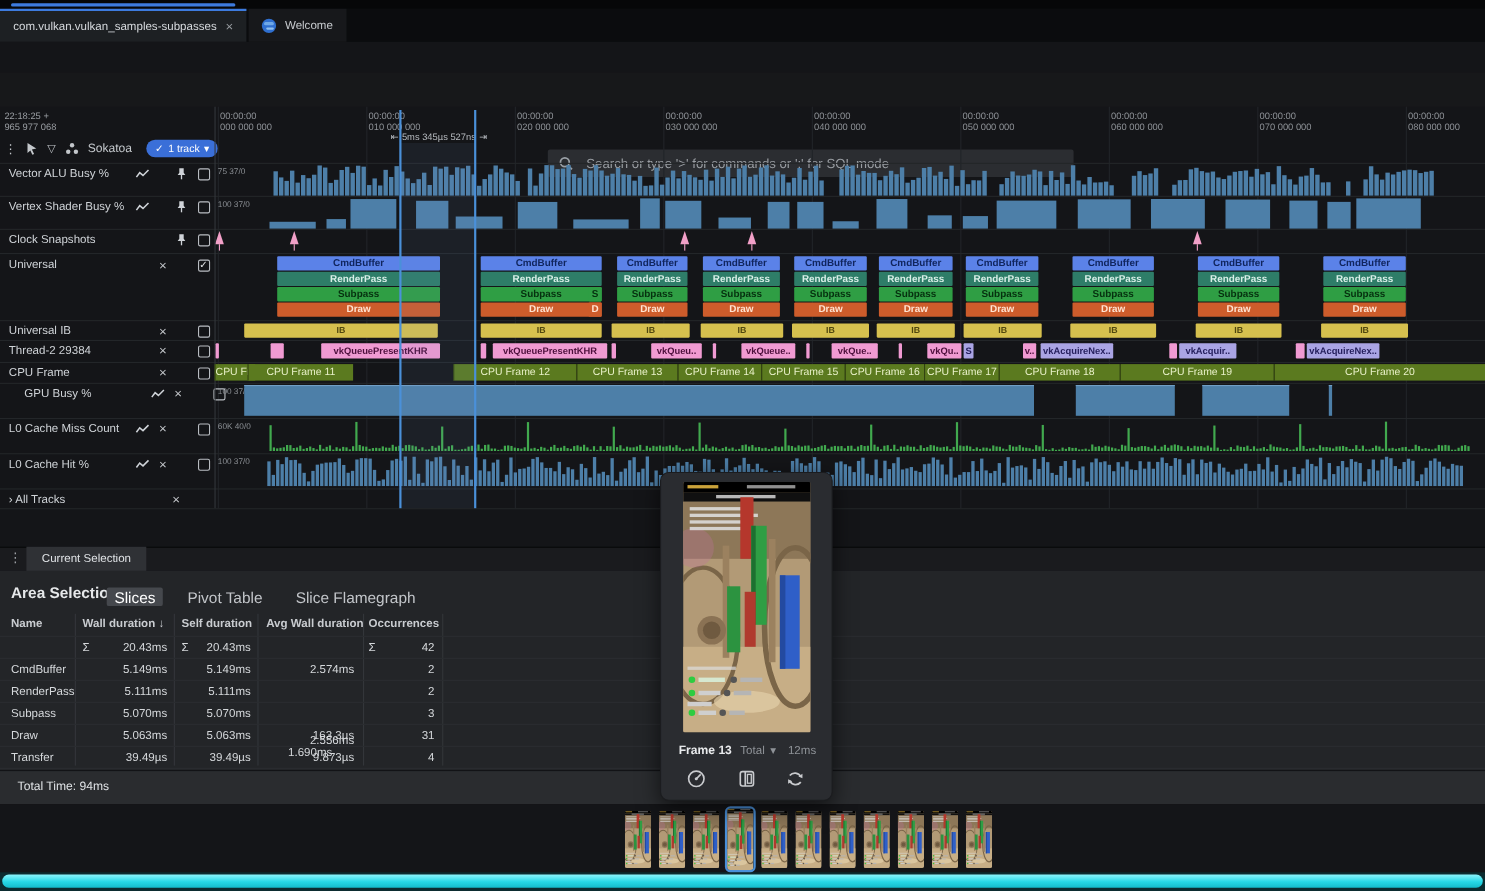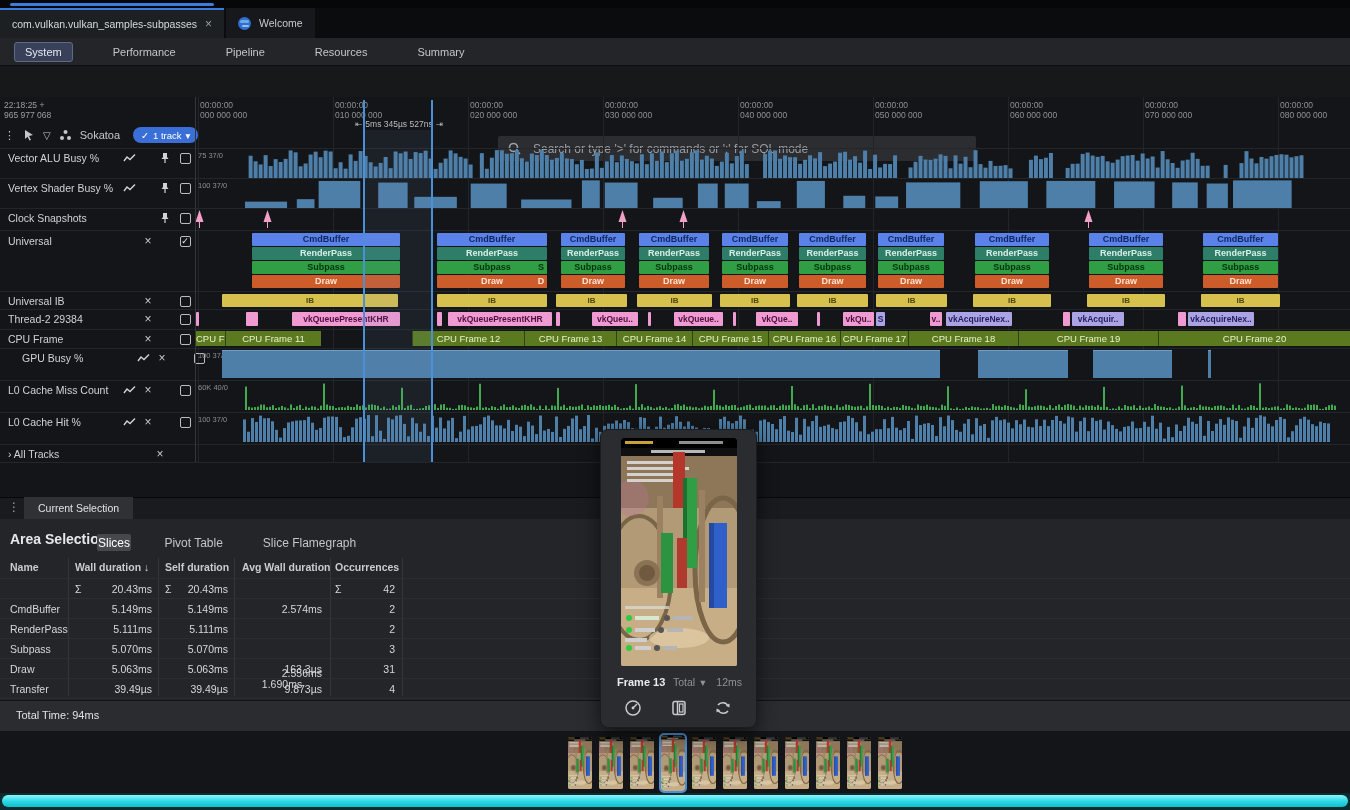--- a/index.html
+++ b/index.html
@@ -57,22 +57,22 @@
   .cpu-seg{position:absolute;background:#5b7a1f;color:#e9f1c9;font-size:9.5px;text-align:center;
            white-space:nowrap;overflow:hidden;border-left:1px solid rgba(0,0,0,.45);z-index:10;}
   .gpu-block{position:absolute;background:#4d7fa8;border-top:1px solid #719fc6;z-index:9;}
   
   #bp-strip{left:0;top:497px;width:1350px;height:22px;background:#1a1b1e;border-top:1px solid #070809;}
   #bp-kebab{left:8px;top:500px;color:#9ca0a4;font-size:12px;}
   #bp-tab{left:24px;top:497px;height:22px;background:#2f3135;color:#dfe2e5;font-size:10.5px;
           display:flex;align-items:center;padding:0 14px;}
   #bp-body{left:0;top:519px;width:1350px;height:181px;background:#232528;}
   #as-title{left:10px;top:531px;font-size:14px;font-weight:bold;color:#e6e8ea;}
-  .astab{position:absolute;top:534px;height:17px;display:flex;align-items:center;padding:0 1px;
-         font-size:12px;color:#c2c5c9;}
+  .astab{position:absolute;top:534px;height:17px;display:flex;align-items:center;padding:0 7px;
+         font-size:14px;color:#c2c5c9;}
   .astab.active{background:#45484d;border-radius:2px;color:#fff;}
   .tcell{position:absolute;font-size:10.5px;white-space:nowrap;}
   .tsep{position:absolute;width:1px;background:#33363a;}
   .trow-line{position:absolute;left:0;width:1350px;height:1px;background:#2b2d30;}
   #totalband{left:0;top:700px;width:1350px;height:31px;background:#2a2c2f;border-top:1px solid #121316;}
   #totaltext{left:16px;top:709px;font-size:11px;color:#dfe2e5;}
   #thumbzone{left:0;top:731px;width:1350px;height:62px;background:#141518;}
   .thumb{position:absolute;border-radius:2px;overflow:hidden;background:#222;z-index:30;}
   .thumb.sel{outline:2px solid #4a90d9;border-radius:3px;}
   #cyanwrap{left:0;top:793px;width:1350px;height:17px;background:#0c2c30;}
@@ -152,27 +152,20 @@
     </div>
     <div class="toptab" id="welcome-tab">
       <span class="globe">
           <i></i>
           <b></b>
         </span>
       <span>Welcome</span>
     </div>
   </div>
 
-  <div class="abs" id="navbar">
-      <div class="navitem active">System</div>
-      <div class="navitem">Performance</div>
-      <div class="navitem">Pipeline</div>
-      <div class="navitem">Resources</div>
-      <div class="navitem">Summary</div>
-    </div>
 
   <div class="abs" id="searchrow">
     <div class="abs" id="searchbox">
       <svg width="13" height="13" viewBox="0 0 13 13">
         <circle cx="5.5" cy="5.5" r="4" fill="none" stroke="#9aa0a6" stroke-width="1.6"></circle>
         <line x1="8.6" y1="8.6" x2="12" y2="12" stroke="#9aa0a6" stroke-width="1.6"></line>
       </svg>
       <input type="text" placeholder="Search or type '&gt;' for commands or ':' for SQL mode" style="">
     </div>
   </div>

